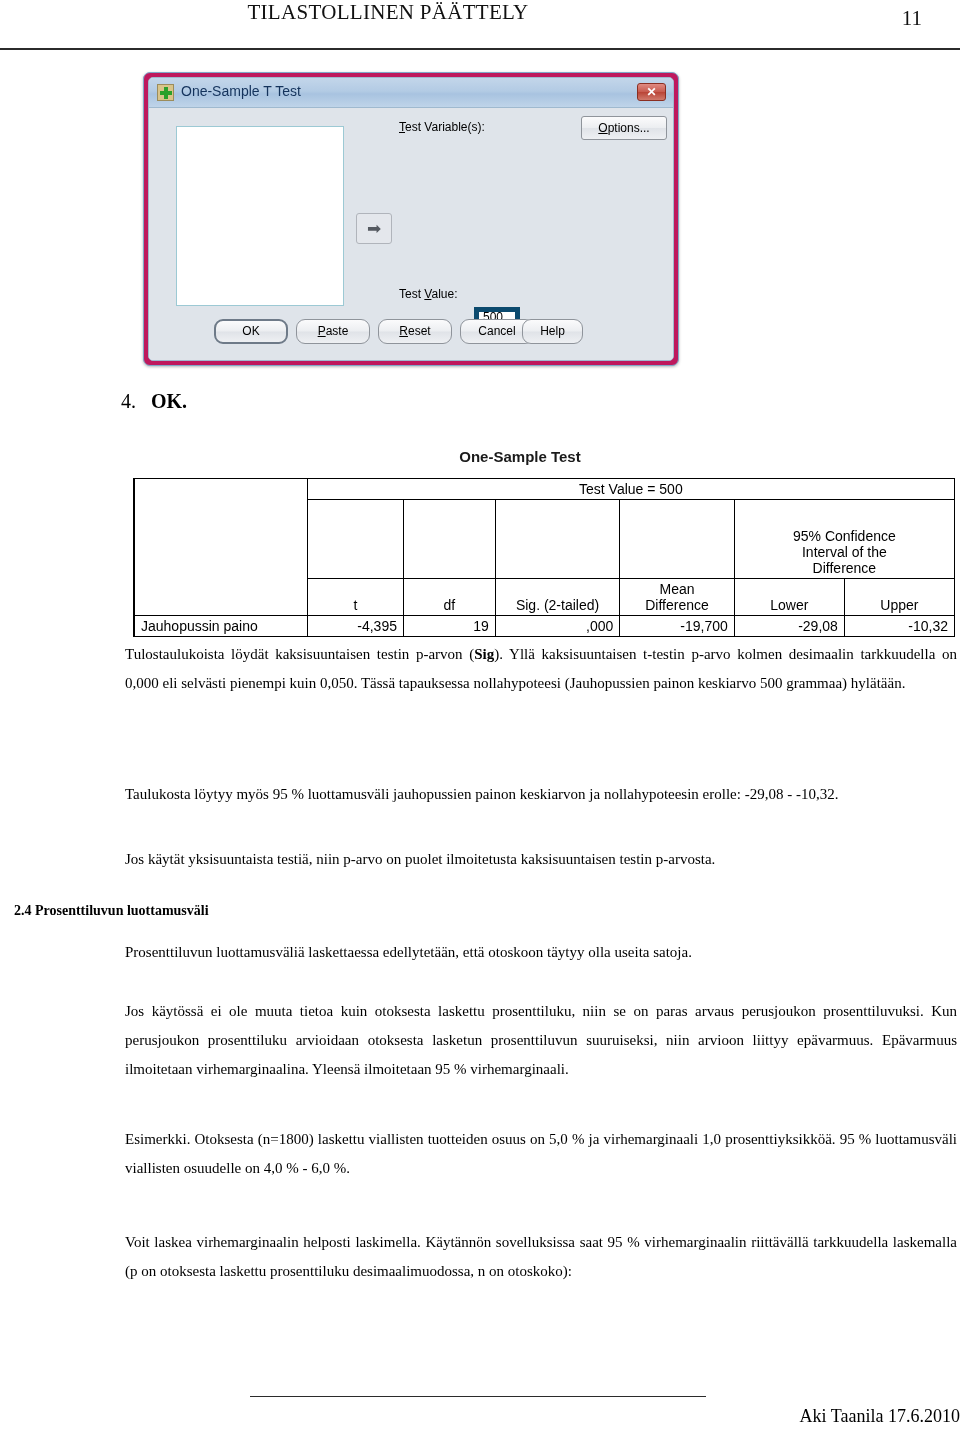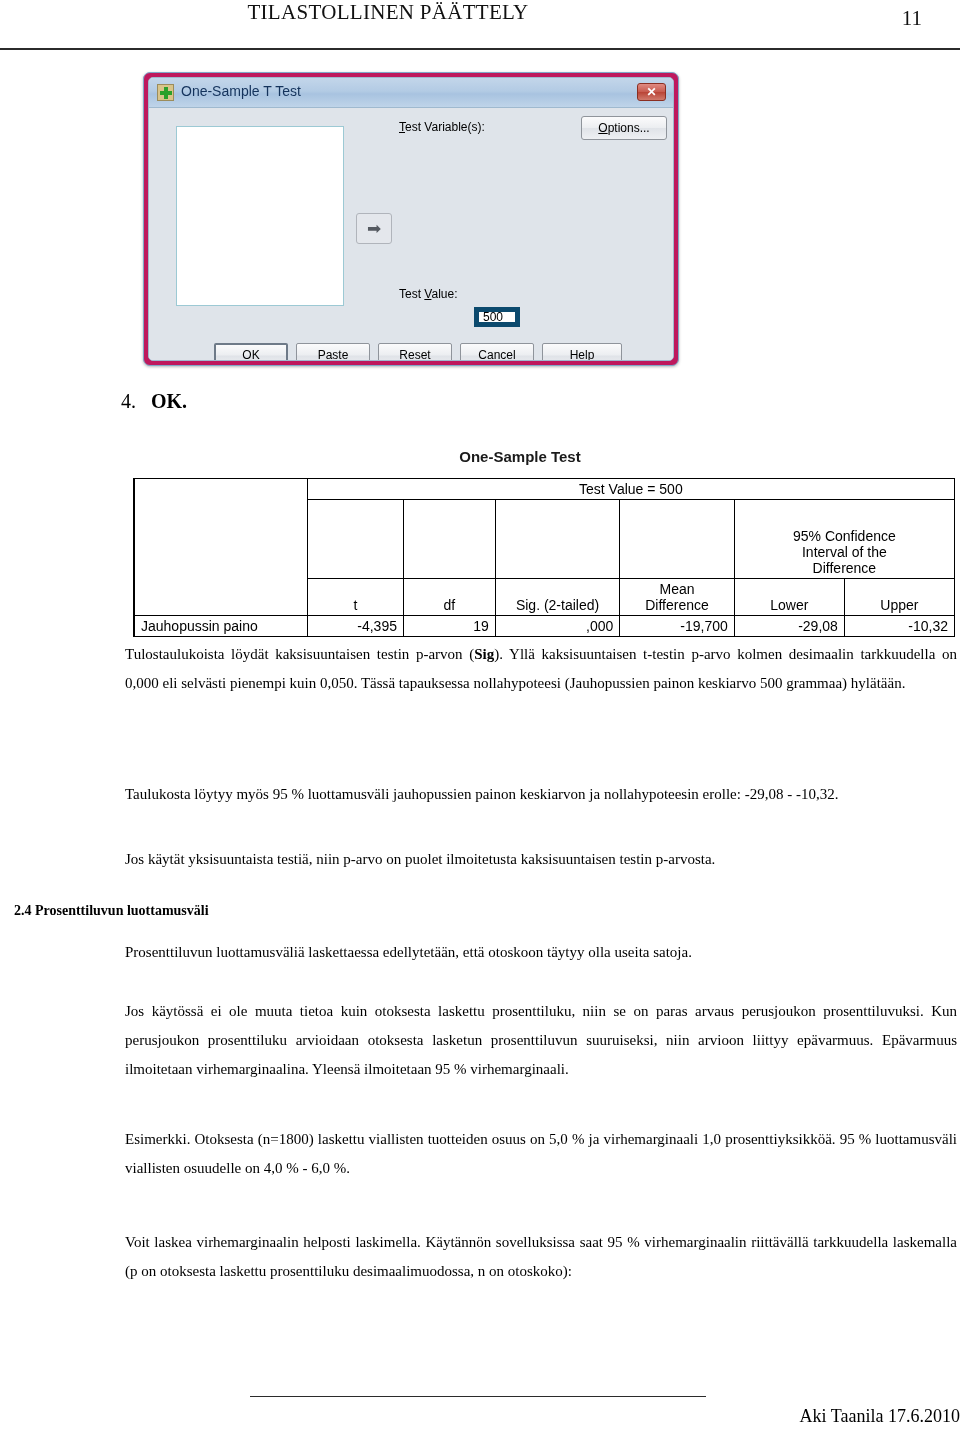--- a/index.html
+++ b/index.html
@@ -237,35 +237,34 @@
     color: #000;
     outline: none;
     margin-top: 24px;
   }
   .dlg-btn {
     position: absolute;
     top: 211px;
     height: 25px;
     background: linear-gradient(to bottom, #fbfbfc 0%, #eceef1 48%, #e0e3e8 52%, #eef0f3 100%);
     border: 1px solid #8f949b;
-    border-radius: 2px;
+    border-radius: 9px;
     box-sizing: border-box;
     text-align: center;
     line-height: 23px;
     font-family: "Liberation Sans", sans-serif;
     font-size: 12px;
     color: #000;
-    margin-top: 24px;
   }
   .dlg-btn u { text-decoration: underline; }
   #btn-ok     { left: 65px;  width: 74px; border: 2px solid #6e7a88; line-height: 21px; }
   #btn-paste  { left: 147px; width: 74px; }
   #btn-reset  { left: 229px; width: 74px; }
   #btn-cancel { left: 311px; width: 74px; }
-  #btn-help   { left: 393px; width: 80px; }
+  #btn-help   { left: 373px; width: 61px; }
 
   
   #step-ok {
     position: absolute;
     left: 121px; top: 390px;
     font-family: "Liberation Serif", serif;
     font-size: 20px;
     color: #000;
   }
   #step-ok .num { font-weight: normal; }

